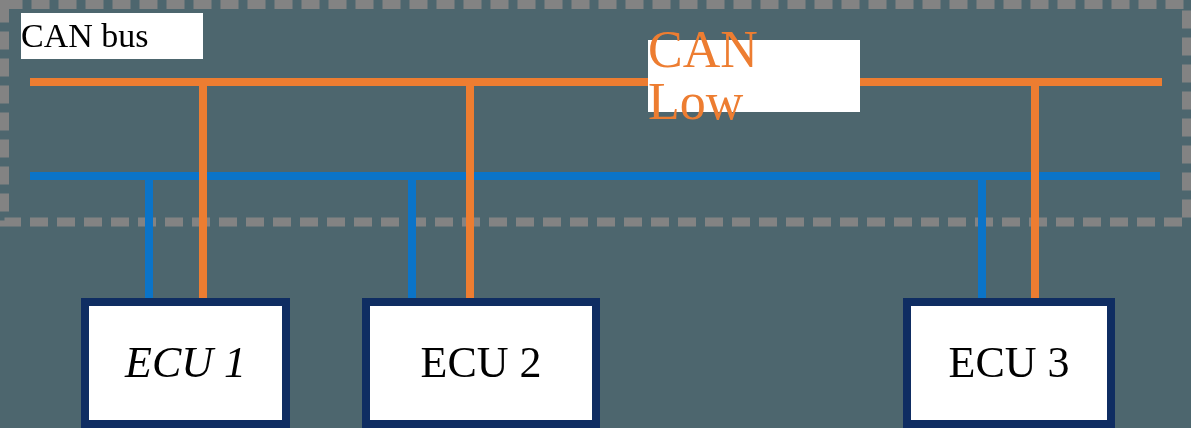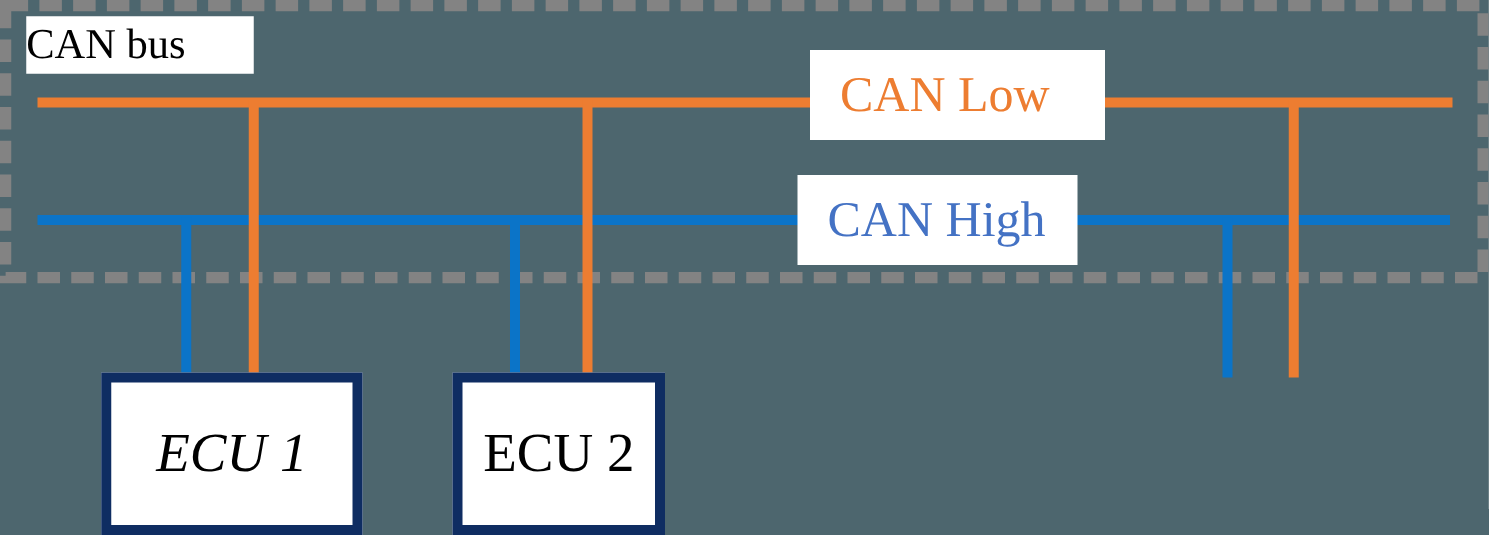--- a/index.html
+++ b/index.html
@@ -17,44 +17,43 @@
   .hline { height: 8px; }
   .vline { width: 8px; }
   .can-low-color  { background: #ED7D31; }
   .can-high-color { background: #0B74C8; }
 
   .wire-label {
     background: #FFFFFF;
     display: flex;
     align-items: center;
     justify-content: flex-start;
-    font-size: 40px;
+    font-size: 52px;
     line-height: 1;
-    padding-left: 24px;
   }
   #can-low-label  { left: 648px; top: 40px;  width: 212px; height: 72px; color: #ED7D31; }
   #can-high-label { left: 638px; top: 140px; width: 200px; height: 72px; color: #4472C4; }
 
   #can-bus-label {
     left: 21px; top: 13px; width: 182px; height: 46px;
     background: #FFFFFF; color: #000000;
     display: flex; align-items: center; justify-content: flex-start;
     font-size: 34px; line-height: 1;
   }
 
   .ecu-box {
     top: 298px; height: 130px;
     background: #FFFFFF;
     border: 8px solid #0F2D62;
     box-sizing: border-box;
     display: flex; align-items: center; justify-content: center;
     font-size: 44px; color: #000000; line-height: 1;
   }
   #ecu-1 { left: 81px;  width: 209px; font-style: italic; }
-  #ecu-2 { left: 362px; width: 170px; text-align: right; }
+  #ecu-2 { left: 362px; width: 238px; text-align: right; }
   #ecu-3 { left: 903px; width: 212px; }
 
   
   #ecu1-high-conn { left: 145px;  top: 174px; height: 128px; }
   #ecu2-high-conn { left: 408px;  top: 174px; height: 128px; }
   #ecu3-high-conn { left: 978px;  top: 174px; height: 128px; }
   #ecu1-low-conn  { left: 199px;  top: 80px;  height: 222px; }
   #ecu2-low-conn  { left: 466px;  top: 80px;  height: 222px; }
   #ecu3-low-conn  { left: 1031px; top: 80px;  height: 222px; }
 
@@ -81,26 +80,26 @@
   <div class="abs vline can-low-color" id="ecu3-low-conn"></div>
 
   <div class="abs" id="can-bus-label">
     <span>CAN bus</span>
   </div>
 
   <div class="abs wire-label" id="can-low-label">
     <span>CAN Low</span>
   </div>
 
-  <div class="abs wire-label" id="can-high-label">
-    <span>CAN High</span>
-  </div>
 
   <div class="abs ecu-box" id="ecu-1">
     <span>ECU 1</span>
   </div>
 
   <div class="abs ecu-box" id="ecu-2">
     <span>ECU 2</span>
   </div>
 
+  <div class="abs ecu-box" id="ecu-3">
+    <span>ECU 3</span>
+  </div>
 
 </div>
 
 </body></html>

